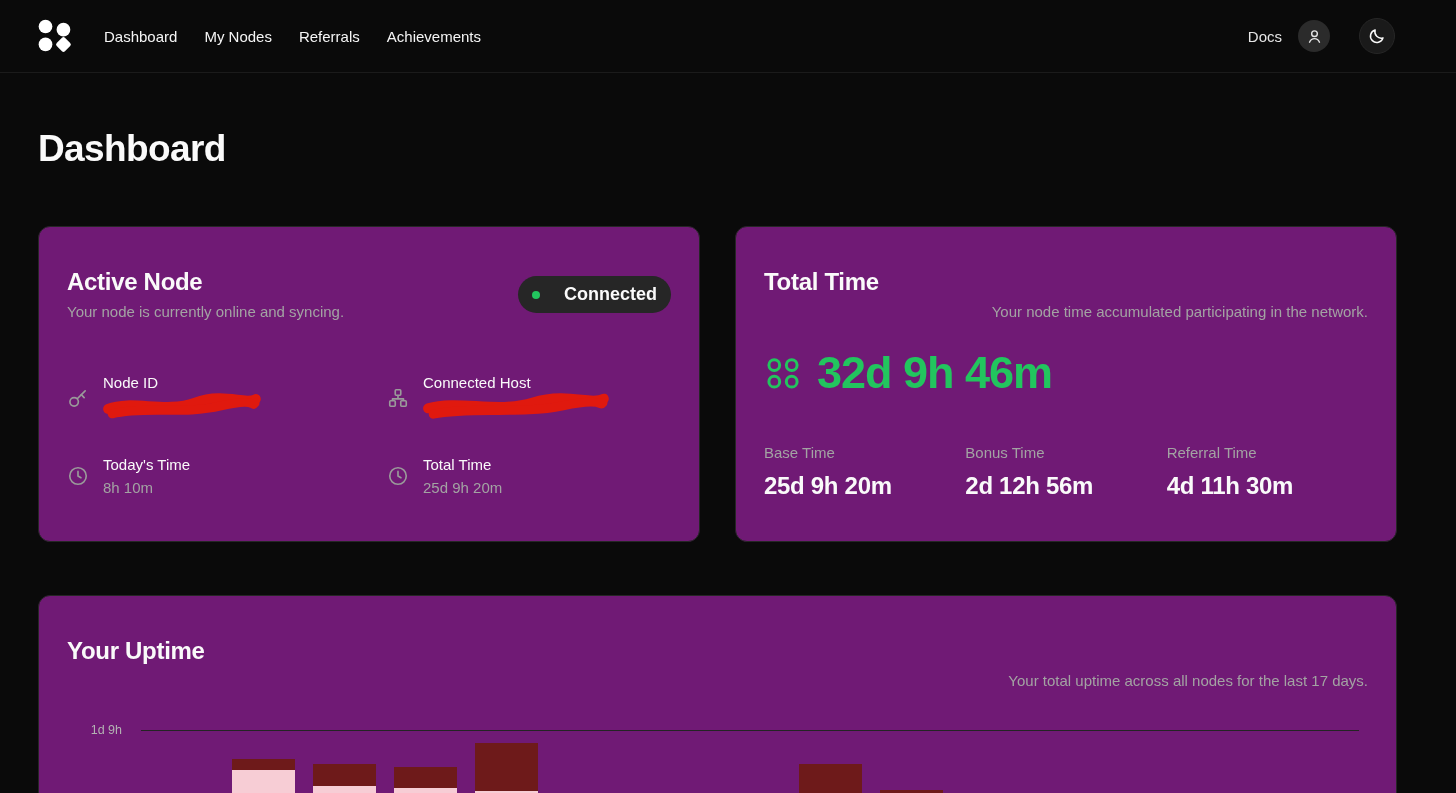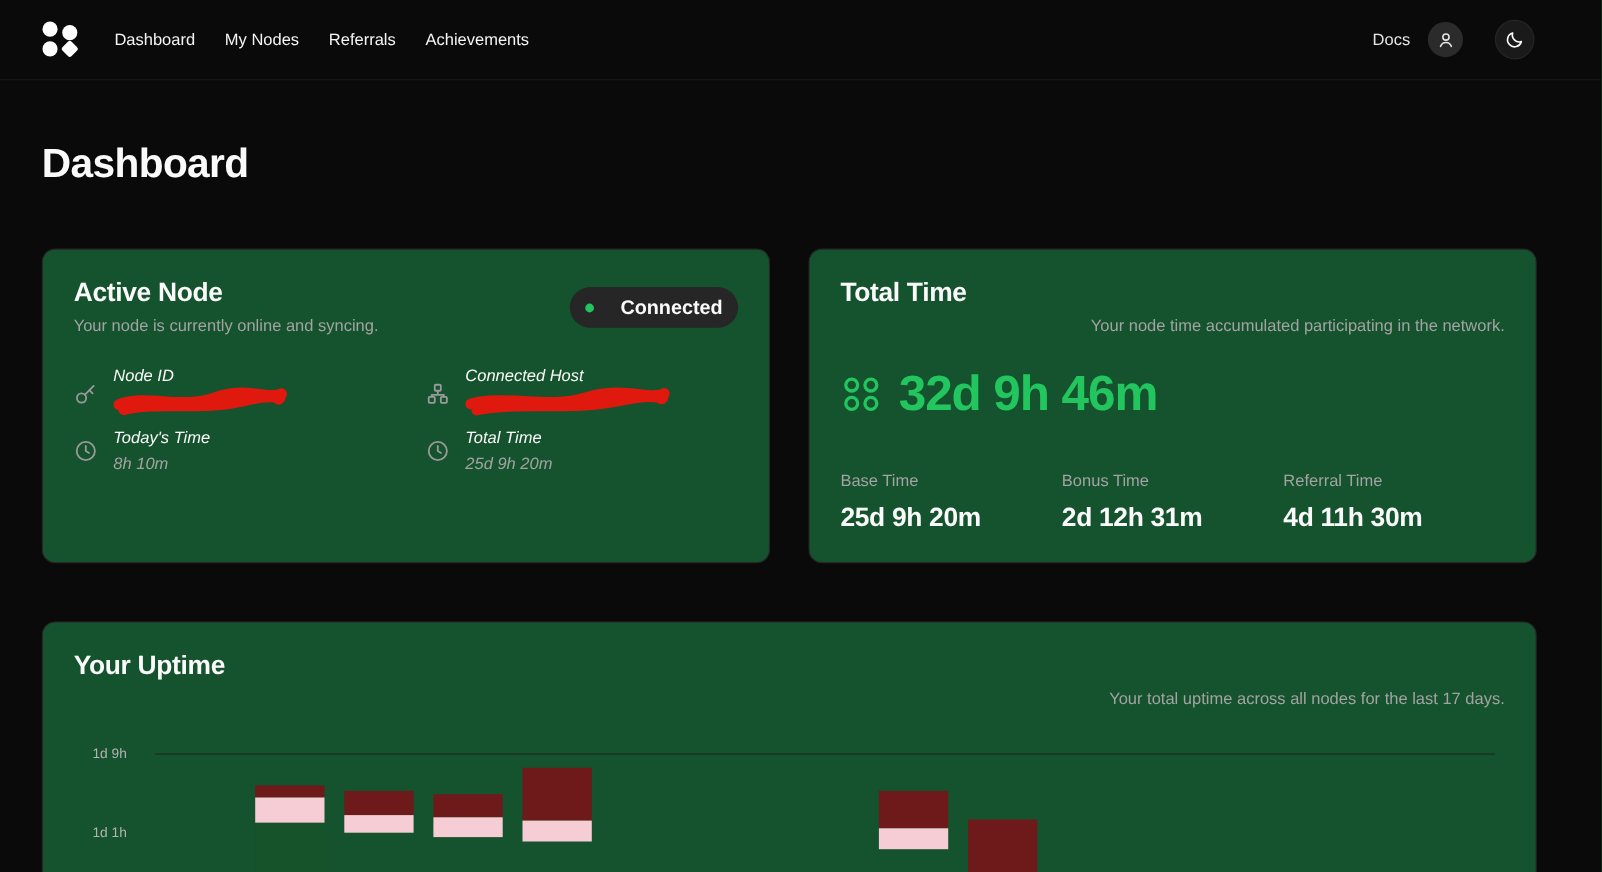--- a/index.html
+++ b/index.html
@@ -15,44 +15,44 @@
   .logo { width:38px; height:38px; margin-right:30px; display:flex; align-items:center; }
   .nav-links { display:flex; gap:27px; }
   .nav-link { font-size:15px; font-weight:500; color:#f5f5f5; cursor:pointer; }
   .nav-spacer { flex:1; }
   .docs-link { font-size:15px; font-weight:500; color:#e5e5e5; margin-right:16px; cursor:pointer; }
   .avatar-btn { width:32px; height:32px; border-radius:50%; background:#2b2b2b; display:flex; align-items:center; justify-content:center; margin-right:29px; cursor:pointer; border:none; }
   .theme-btn { width:36px; height:36px; border-radius:50%; background:#1a1a1a; display:flex; align-items:center; justify-content:center; cursor:pointer; border:1px solid #262626; }
   
   .page-title { margin:55px 0 0 38px; font-size:37px; font-weight:700; letter-spacing:-0.6px; }
   .cards-row { display:flex; gap:35px; margin:56px 59px 0 38px; }
-  .card { background:#14532d; border:1px solid #262626; border-radius:12px; padding:26px 28px; }
+  .card { background:#701a75; border:1px solid #262626; border-radius:12px; padding:41px 28px; }
   .card.half { flex:1; min-width:0; }
   .card-title { font-size:24px; font-weight:700; letter-spacing:-0.3px; }
   .card-sub { font-size:15px; color:#a3a3a3; margin-top:7px;text-align:right; }
   .an-header { display:flex; justify-content:space-between; align-items:flex-start; }
   .badge { display:flex; align-items:center; gap:24px; background:#262626; border-radius:999px; padding:8px 14px; font-size:18px; font-weight:600; margin-top:8px; white-space:nowrap; }
   .badge-dot { width:8px; height:8px; border-radius:50%; background:#22c55e; }
-  .field-grid { display:grid; grid-template-columns:320px 1fr; row-gap:8px; margin-top:28px;font-style:italic; }
+  .field-grid { display:grid; grid-template-columns:320px 1fr; row-gap:34px; margin-top:54px; }
   .field { display:flex; align-items:center; gap:14px; }
   .field-icon { color:#9a9a9a; flex:0 0 auto; display:flex; }
   .field-label { font-size:15px; font-weight:500; color:#fafafa; }
   .field-value { font-size:15px; color:#a3a3a3; margin-top:6px; }
   .scribble { margin-top:1px; height:26px; transform:rotate(-1.5deg); }
   .view-nodes { margin-top:30px; width:100%; height:37px; background:#fafafa; color:#171717; border:none; border-radius:8px; font-size:14.5px; font-weight:500; font-family:"Liberation Sans",sans-serif; cursor:pointer; }
   .big-time-row { display:flex; align-items:center; gap:15px; margin-top:27px; color:#22c55e; }
   .big-time { font-size:45px; font-weight:600; letter-spacing:-1px; }
   .tt-stats { display:grid; grid-template-columns:repeat(3,1fr); margin-top:45px; }
   .stat-label { font-size:15px; color:#a3a3a3; }
   .stat-value { font-size:24px; font-weight:700; letter-spacing:-0.3px; margin-top:11px; }
   
   .uptime-card { margin:53px 59px 0 38px; height:560px; }
   .chart { position:relative; margin-top:22px; height:420px; }
   .gridline { position:absolute; left:74px; width:1218px; height:1px; background:#242424; }
-  .ytick { position:absolute; width:55px; font-size:12.5px; color:#b3b3b3; transform:translateY(-50%); left:17px; }
+  .ytick { position:absolute; width:55px; text-align:right; font-size:12.5px; color:#b3b3b3; transform:translateY(-50%); left:0; }
   .bar-seg { position:absolute; }
 </style>
 </head>
 <body>
 
 <div class="navbar">
   <div class="logo">
     <svg width="38" height="38" viewBox="0 0 36 36">
       <circle cx="9" cy="9" r="6.5" fill="#ffffff"></circle>
       <circle cx="26" cy="12" r="6.5" fill="#ffffff"></circle>
@@ -177,21 +177,21 @@
       <span class="big-time">32d 9h 46m</span>
     </div>
 
     <div class="tt-stats">
       <div>
         <div class="stat-label">Base Time</div>
         <div class="stat-value">25d 9h 20m</div>
       </div>
       <div>
         <div class="stat-label">Bonus Time</div>
-        <div class="stat-value">2d 12h 31m</div>
+        <div class="stat-value">2d 12h 56m</div>
       </div>
       <div>
         <div class="stat-label">Referral Time</div>
         <div class="stat-value">4d 11h 30m</div>
       </div>
     </div>
   </div>
 </div>
 
 <div class="card uptime-card">

